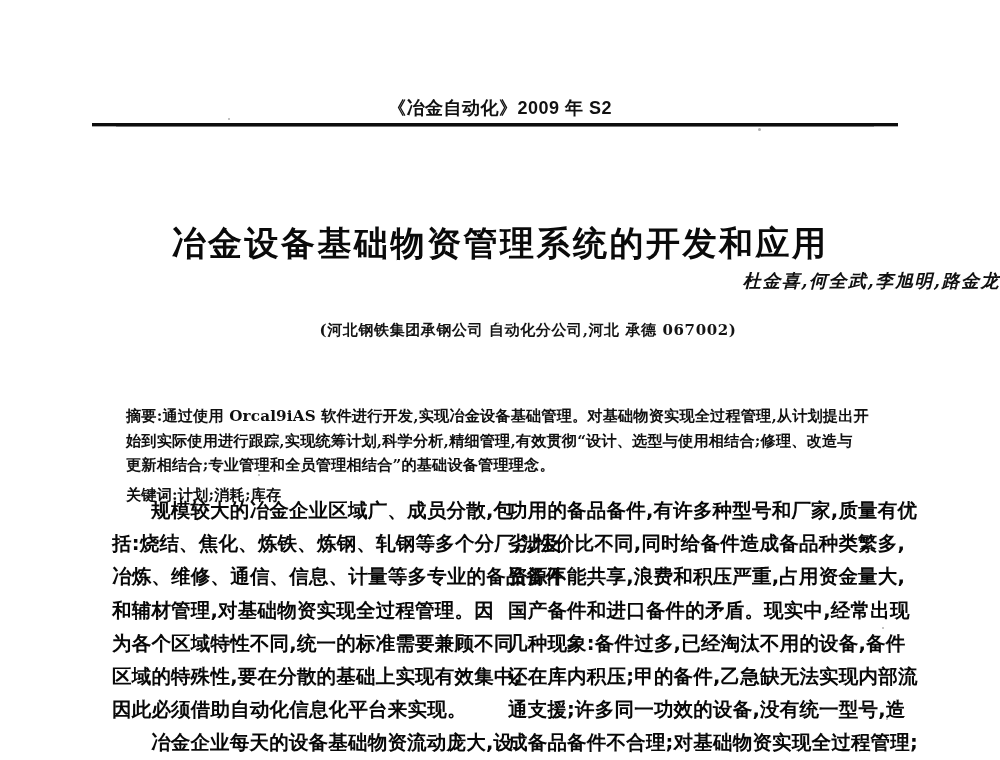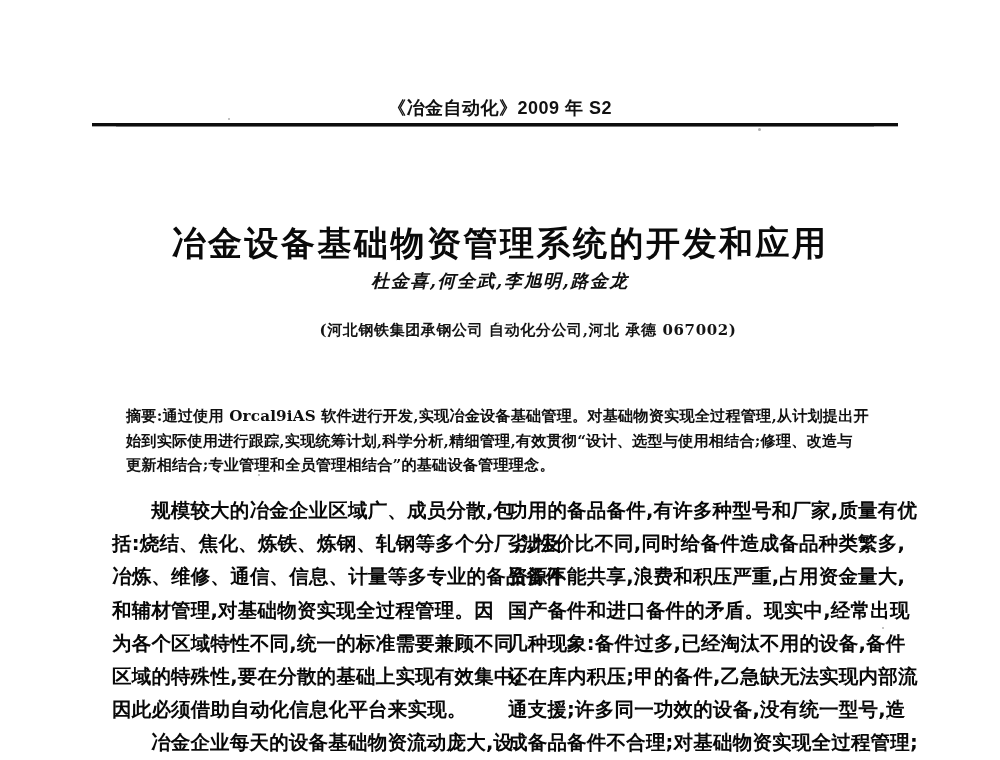--- a/index.html
+++ b/index.html
@@ -69,21 +69,21 @@
     font-weight: 700;
     letter-spacing: 2.5px;
     color: #0a0a0a;
   }
 
   .authors {
     position: absolute;
     left: 0;
     top: 269px;
     width: 1000px;
-    text-align: center;
+    text-align: right;
     font-family: "DejaVu Serif", "Liberation Serif", serif;
     font-size: 18px;
     font-weight: 700;
     letter-spacing: 1.5px;
     font-style: italic;
     color: #101010;
   }
 
   .affiliation {
     position: absolute;
@@ -173,20 +173,21 @@
   <h1 class="title">冶金设备基础物资管理系统的开发和应用</h1>
 
   <div class="authors">杜金喜,何全武,李旭明,路金龙</div>
 
   <div class="affiliation">(河北钢铁集团承钢公司  自动化分公司,河北  承德 067002)</div>
 
   <div class="abstract-block">
     <div class="abstract-line first">摘要:通过使用 Orcal9iAS 软件进行开发,实现冶金设备基础管理。对基础物资实现全过程管理,从计划提出开</div>
     <div class="abstract-line">始到实际使用进行跟踪,实现统筹计划,科学分析,精细管理,有效贯彻“设计、选型与使用相结合;修理、改造与</div>
     <div class="abstract-line">更新相结合;专业管理和全员管理相结合”的基础设备管理理念。</div>
+    <div class="keywords-line">关键词:计划;消耗;库存</div>
   </div>
 
   <div class="columns">
     <div class="col col-left">
       <div class="body-line indent">规模较大的冶金企业区域广、成员分散,包</div>
       <div class="body-line">括:烧结、焦化、炼铁、炼钢、轧钢等多个分厂,涉及</div>
       <div class="body-line">冶炼、维修、通信、信息、计量等多专业的备品备件</div>
       <div class="body-line">和辅材管理,对基础物资实现全过程管理。因</div>
       <div class="body-line">为各个区域特性不同,统一的标准需要兼顾不同</div>
       <div class="body-line">区域的特殊性,要在分散的基础上实现有效集中,</div>

